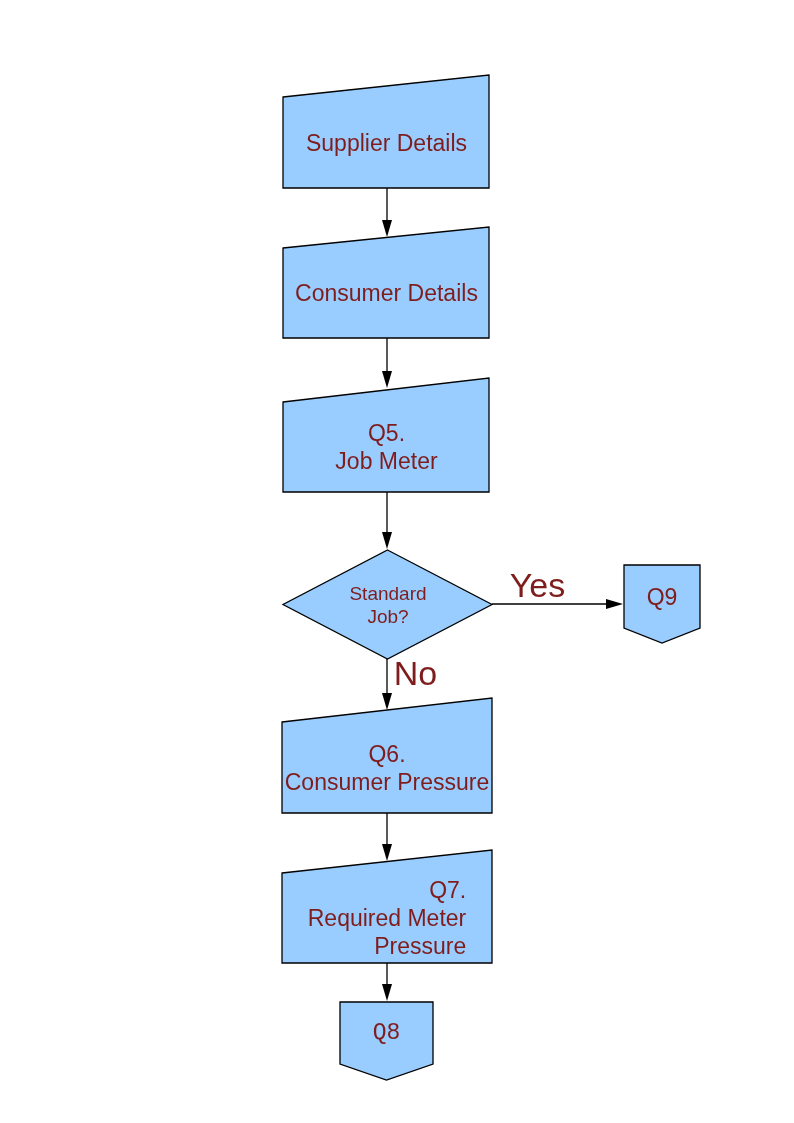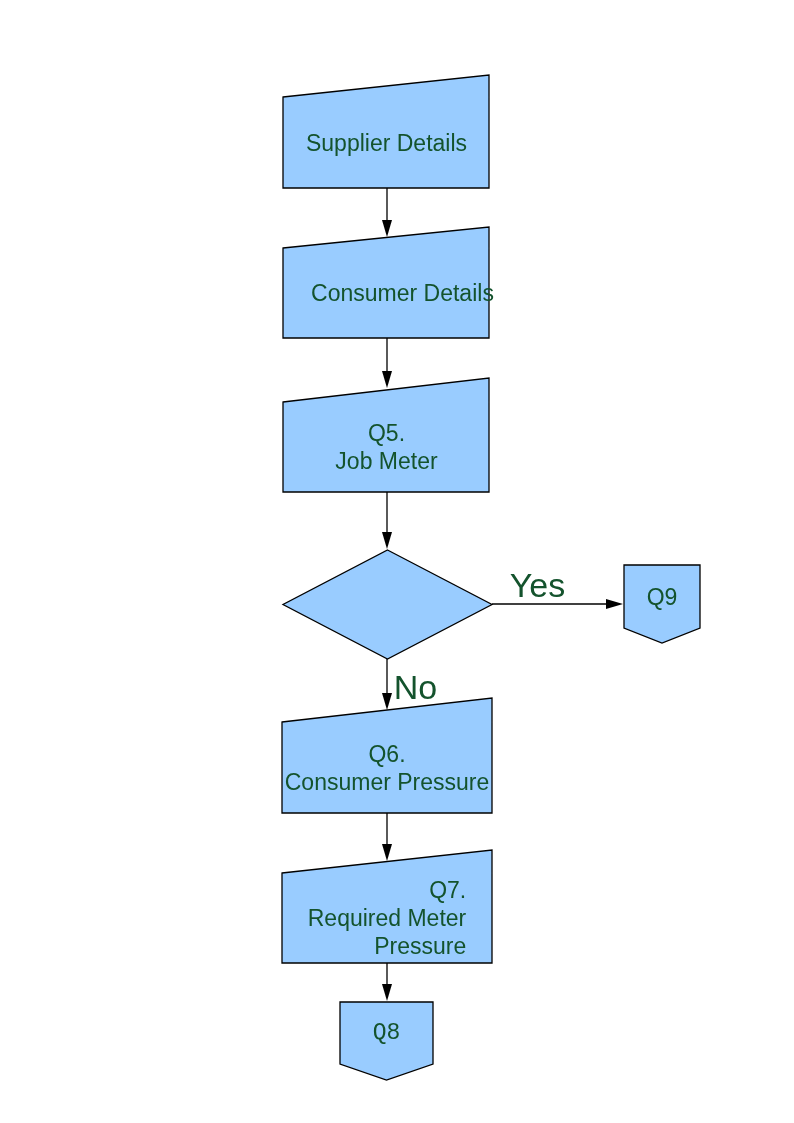--- a/index.html
+++ b/index.html
@@ -16,21 +16,21 @@
   .shape { stroke: #000000; stroke-width: 1.3; fill: #99ccff; }
   .conn  { stroke: #000000; stroke-width: 1.3; }
   .head  { fill: #000000; stroke: none; }
   .label {
     position: absolute;
     display: flex;
     align-items: center;
     justify-content: center;
     text-align: center;
     white-space: pre-line;
-    color: #14532d;
+    color: #7f1d1d;
     pointer-events: none;
   }
   .lbl-box    { font-size: 23px; line-height: 28px; }
   .lbl-diamond{ font-size: 19px; line-height: 23px; }
   .lbl-conn   { font-size: 23px; line-height: 26px; }
   .lbl-edge   { font-size: 34px; line-height: 27px; }
 </style>
 </head>
 <body>
 
@@ -64,34 +64,36 @@
 
     <line class="conn" x1="387" y1="813" x2="387" y2="845"></line>
     <polygon class="head" points="387,861 382,844 392,844"></polygon>
 
     <line class="conn" x1="387" y1="963" x2="387" y2="985"></line>
     <polygon class="head" points="387,1001 382,984 392,984"></polygon>
   </svg>
 
   <div class="label lbl-box" style="left:283px; top:97px;  width:207px; height:91px;">Supplier Details</div>
 
-  <div class="label lbl-box" style="left:283px; top:248px; width:207px; height:90px;margin-left:16px;">Consumer Details</div>
+  <div class="label lbl-box" style="left:283px; top:248px; width:207px; height:90px;">Consumer Details</div>
 
   <div class="label lbl-box" style="left:283px; top:402px; width:207px; height:90px;">Q5.
 Job Meter</div>
 
+  <div class="label lbl-diamond" style="left:288px; top:550px; width:200px; height:109px;">Standard
+Job?</div>
 
   <div class="label lbl-conn" style="left:624px; top:565px; width:76px; height:63px;">Q9</div>
 
   <div class="label lbl-box" style="left:282px; top:722px; width:210px; height:91px;">Q6.
 Consumer Pressure</div>
 
   <div class="label lbl-box" style="left:282px; top:873px; width:210px; height:90px;text-align:right;">Q7.
 Required Meter
 Pressure</div>
 
   <div class="label lbl-conn" style="left:340px; top:1002px; width:93px; height:62px;font-family:Liberation Mono, monospace;">Q8</div>
 
   <div class="label lbl-edge" style="left:510px; top:572px; width:55px; height:27px;">Yes</div>
 
-  <div class="label lbl-edge" style="left:397px; top:674px; width:37px; height:27px;">No</div>
+  <div class="label lbl-edge" style="left:397px; top:660px; width:37px; height:27px;">No</div>
 
 </div>
 
 </body></html>

